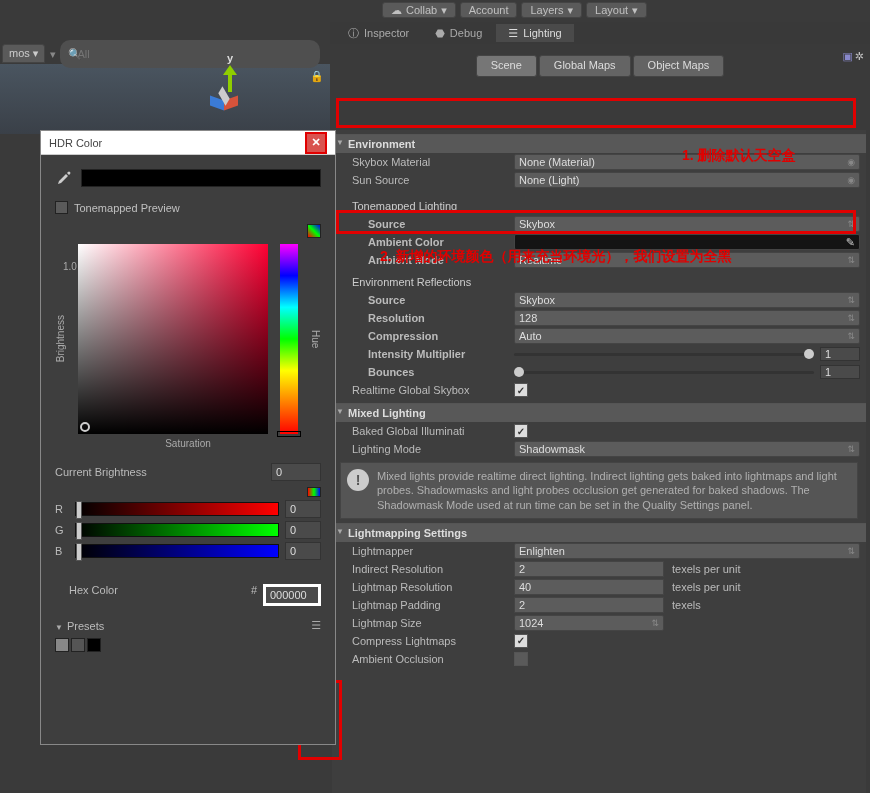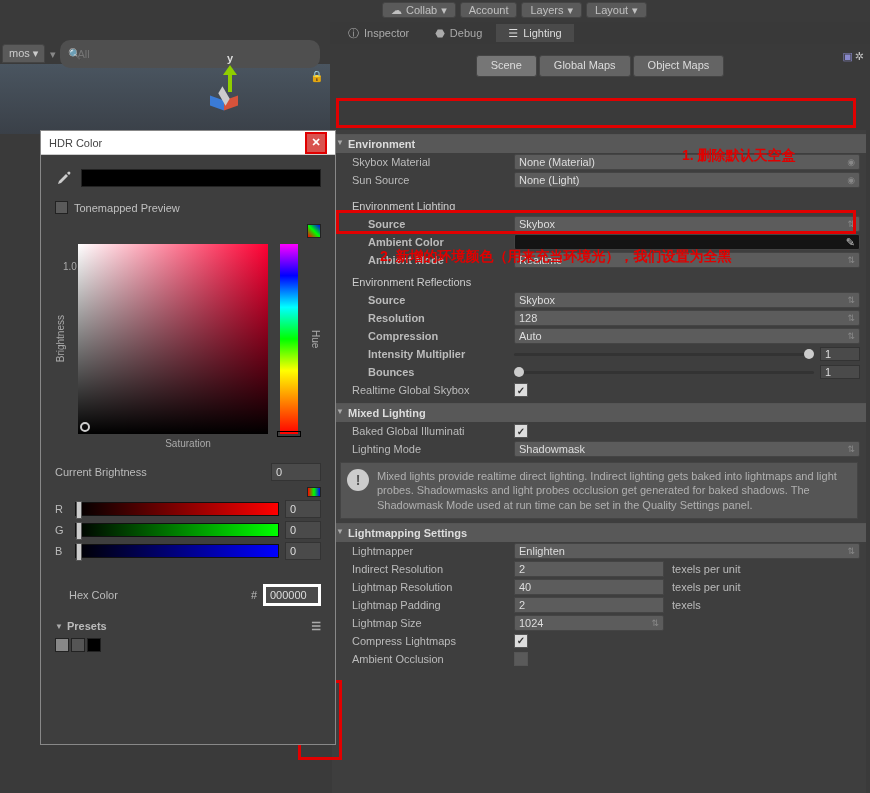--- a/index.html
+++ b/index.html
@@ -62,25 +62,25 @@
 .cb-label{flex:1;color:#bbb;}
 .cb-val{width:50px;background:#4a4a4a;border:1px solid #333;color:#ddd;padding:2px 4px;text-align:left;}
 .rgb-row{display:flex;align-items:center;gap:6px;margin:3px 0;}
 .rgb-label{width:14px;color:#bbb;}
 .rgb-slider{flex:1;height:14px;border:1px solid #111;position:relative;}
 .rgb-red{background:linear-gradient(to right,#000,#f00);}
 .rgb-green{background:linear-gradient(to right,#000,#0f0);}
 .rgb-blue{background:linear-gradient(to right,#000,#00f);}
 .rgb-knob{position:absolute;left:0;top:-2px;width:6px;height:18px;background:#ccc;border:1px solid #555;}
 .rgb-val{width:36px;background:#4a4a4a;border:1px solid #333;color:#ddd;padding:2px 4px;}
-.hex-row{display:flex;align-items:center;gap:6px;margin-top:24px;}
+.hex-row{display:flex;gap:6px;margin-top:24px;}
 .hex-label{flex:1;color:#bbb;padding-left:14px;}
 .hex-hash{color:#bbb;}
 .hex-val{width:58px;background:#4a4a4a;border:3px solid #ffffff;color:#ddd;padding:2px 4px;}
-.preset-hdr{margin-top:14px;color:#bbb;display:flex;align-items:center;gap:4px;font-weight:bold;}
+.preset-hdr{margin-top:14px;color:#bbb;display:flex;align-items:flex-end;gap:4px;}
 .preset-hdr::before{content:"▼";font-size:8px;color:#aaa;}
 .preset-menu{position:absolute;right:14px;color:#aaa;}
 .swatch-row{display:flex;gap:2px;margin-top:6px;}
 .swatch{width:14px;height:14px;border:1px solid #222;}
 .mini-gradient{width:14px;height:14px;background:linear-gradient(45deg,#f00,#0f0,#00f);border:1px solid #222;align-self:flex-end;margin-left:auto;}
 .dropdown-updown::after{content:"⇅";color:#888;font-size:9px;}
 .scene-bg{position:absolute;top:64px;left:0;width:330px;height:70px;background:linear-gradient(#4a5560,#3a4048);}
 </style>
 </head>
 <body>
@@ -158,21 +158,21 @@
     </div>
   <div class="prop-row">
       <span class="prop-label">Sun Source</span>
       <div class="prop-field">
         <span>None (Light)</span>
         <span class="obj-circle">◉</span>
       </div>
     </div>
 
   <div class="prop-row" style="margin-top:8px">
-      <span class="prop-label" style="padding-left:14px;color:#ccc">Environment Lighting</span>
+      <span class="prop-label" style="padding-left:14px;color:#ccc">Tonemapped Lighting</span>
     </div>
   <div class="prop-row">
       <span class="prop-label sub">Source</span>
       <div class="prop-field dropdown-updown">
         <span>Skybox</span>
       </div>
     </div>
   <div class="prop-row">
       <span class="prop-label sub">Ambient Color</span>
       <div class="prop-field dark">

